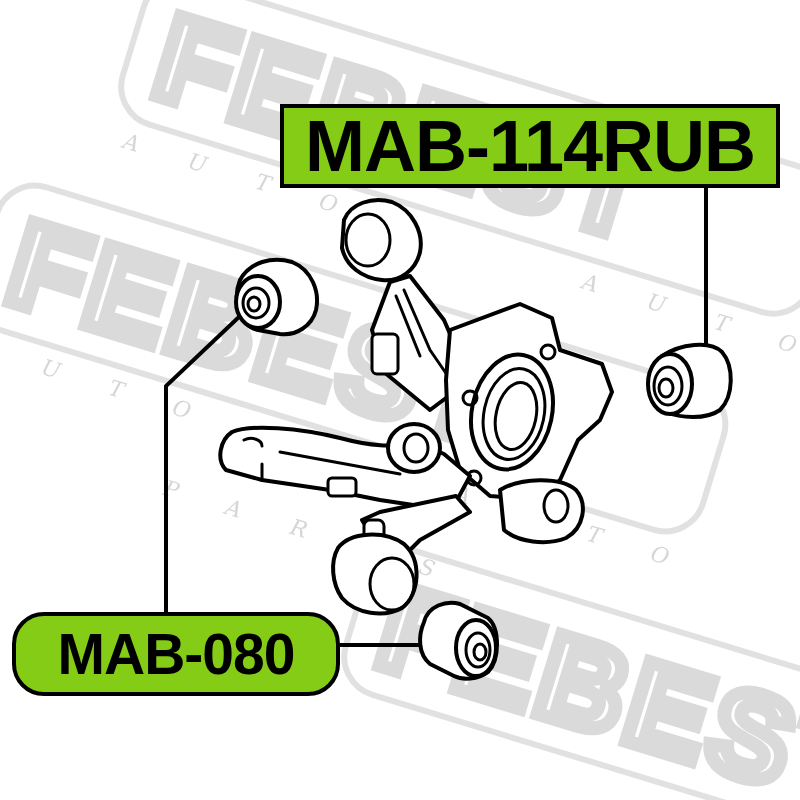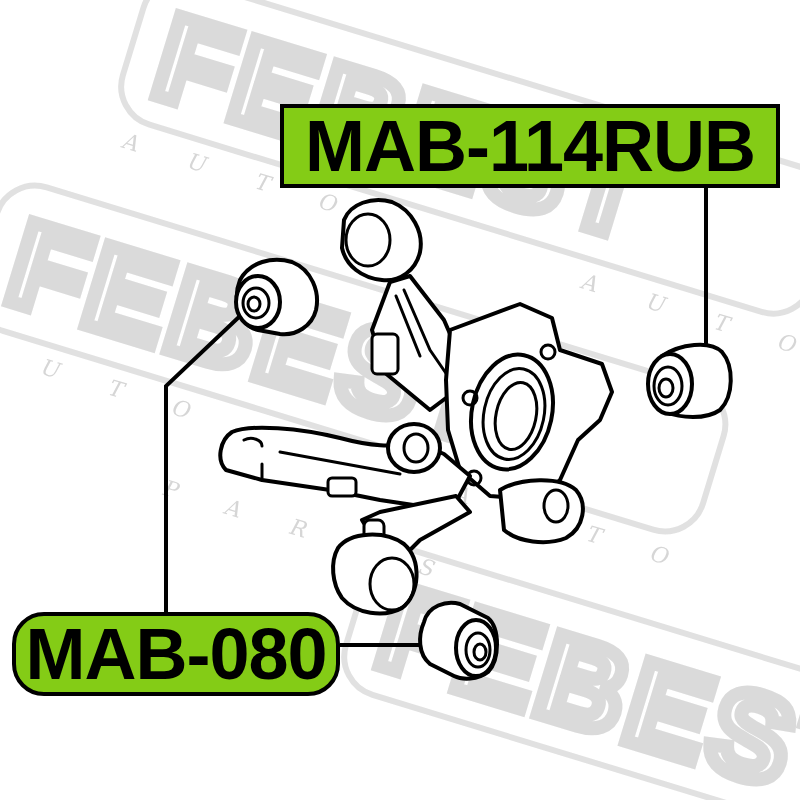--- a/index.html
+++ b/index.html
@@ -12,21 +12,21 @@
     .wm-sub { font-family: "DejaVu Serif", serif; font-style: italic; font-size: 22px;
               fill: #d4d4d4; letter-spacing: 52px; }
     .wm-frame { fill: none; stroke: #e0e0e0; stroke-width: 6; }
     .part-label {
       position: absolute; background: #84cc16; border: 4px solid #000;
       font-family: "Liberation Sans", sans-serif; font-weight: 700; color: #000;
       line-height: 1; white-space: nowrap; box-sizing: border-box;
       display: flex; align-items: center; justify-content: center;
     }
     .label-top { left: 280px; top: 104px; width: 500px; height: 84px; font-size: 72px; letter-spacing: -1px; }
-    .label-bottom { left: 12px; top: 612px; width: 328px; height: 84px; font-size: 72px; letter-spacing: -1px; border-radius: 32px; }
+    .label-bottom { left: 12px; top: 612px; width: 328px; height: 84px; font-size: 57px; letter-spacing: -1px; border-radius: 32px; }
     .drawing { position: absolute; left: 0; top: 0; width: 800px; height: 800px; }
     .ink { fill: none; stroke: #000; stroke-width: 4; stroke-linecap: round; stroke-linejoin: round; }
     .ink-thin { fill: none; stroke: #000; stroke-width: 3; stroke-linecap: round; stroke-linejoin: round; }
     .fill-w { fill: #fff; }
     .leader { stroke: #000; stroke-width: 4; fill: none; }
   </style>
 </head>
 <body>
 
 <div class="canvas">

